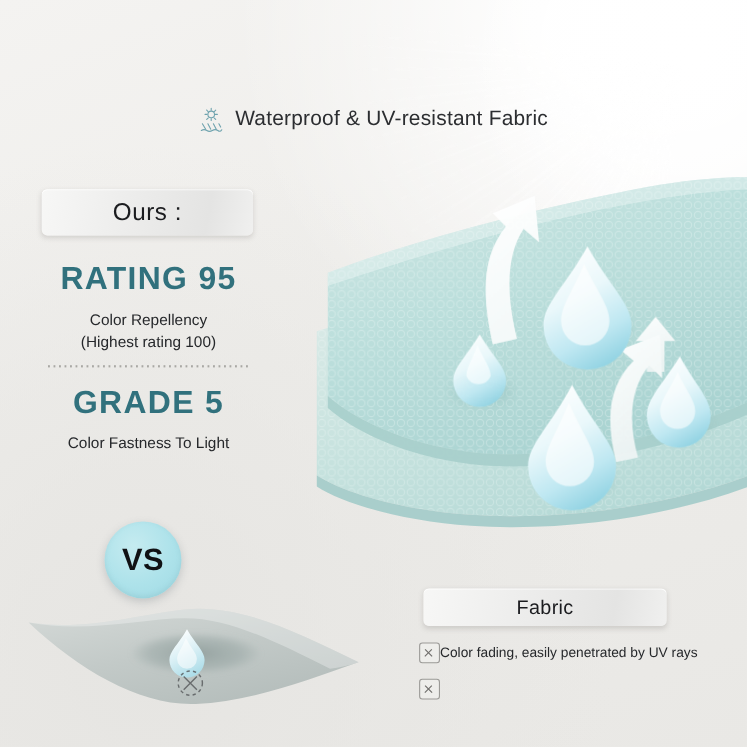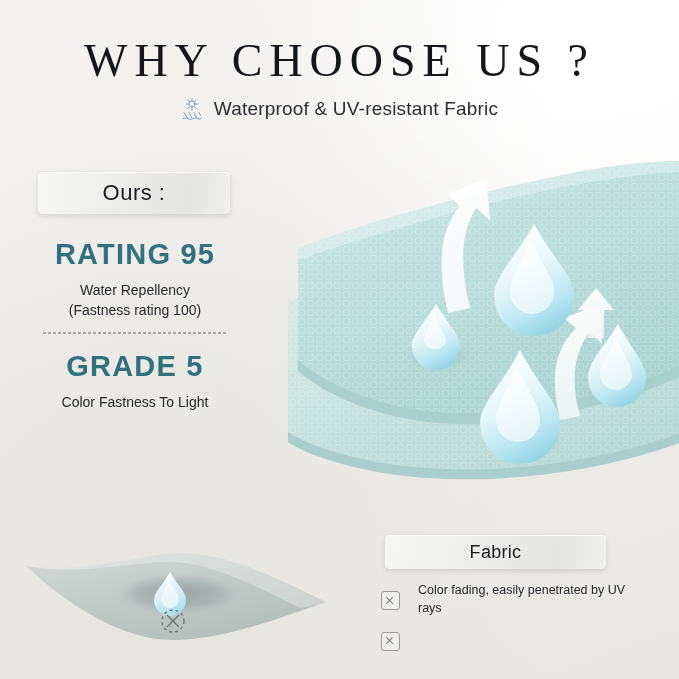--- a/index.html
+++ b/index.html
@@ -71,21 +71,21 @@
     background:radial-gradient(circle at 38% 32%,#c5ebf0 0%,#ade2ea 55%,#9fd9e3 100%);
     box-shadow:0 3px 8px rgba(110,120,125,.30), inset 0 -2px 5px rgba(120,170,180,.25);
     display:flex;align-items:center;justify-content:center;
     font-size:28px;font-weight:bold;color:#101114;letter-spacing:.5px;
   }
   
   .gray-fabric{position:absolute;left:18px;top:548px;width:330px;height:120px;}
   .gray-fabric svg{width:100%;height:100%;display:block;}
   
   .bullets{position:absolute;left:381px;top:582px;width:262px;}
-  .bullet{display:flex;align-items:center;gap:18px;margin-bottom:12px;}
+  .bullet{display:flex;align-items:flex-end;gap:0;margin-bottom:12px;}
   .xbox{
     flex:0 0 auto;width:17px;height:17px;border:1px solid #9b9a97;border-radius:3px;
     margin-top:2px;position:relative;background:rgba(255,255,255,.25);
   }
   .xbox:before,.xbox:after{
     content:"";position:absolute;left:3px;top:7.5px;width:9px;height:1.4px;background:#6d6c69;
   }
   .xbox:before{transform:rotate(45deg);}
   .xbox:after{transform:rotate(-45deg);}
   .bullet-text{font-size:12.5px;line-height:1.42;color:#26282b;}
@@ -138,21 +138,20 @@
       <i style="transform: rotate(173.478deg); opacity: 0.61; height: 3px;"></i>
       <i style="transform: rotate(175.543deg); opacity: 0.79; height: 1px;"></i>
       <i style="transform: rotate(177.609deg); opacity: 0.25; height: 2px;"></i>
       <i style="transform: rotate(179.674deg); opacity: 0.43; height: 3px;"></i>
       <i style="transform: rotate(181.739deg); opacity: 0.61; height: 1px;"></i>
       <i style="transform: rotate(183.804deg); opacity: 0.79; height: 2px;"></i>
       <i style="transform: rotate(185.87deg); opacity: 0.25; height: 3px;"></i>
       <i style="transform: rotate(187.935deg); opacity: 0.43; height: 1px;"></i>
     </div>
 
-  <div class="title">WHY CHOOSE US ?</div>
 
   <div class="subtitle-row">
     <span class="uv-icon">
       <svg viewBox="0 0 22 24">
         <g stroke="#6fa3ae" stroke-width="1" fill="none" stroke-linecap="round">
           <circle cx="11" cy="7" r="3"></circle>
           <path d="M11 1.4v1.8M11 10.8v1.8M5.4 7h1.8M14.8 7h1.8M7 3v0M6.9 3.1l1.3 1.3M13.8 10.3l1.3 1.3M15.1 3.1l-1.3 1.3M8.2 10.3l-1.3 1.3"></path>
           <path d="M3 15.5l3 5M8 15.5l2.6 5M13 15.5l2.6 5M18 15.5l1.6 3"></path>
           <path d="M2 21.6q2.6-1.6 5 0t5 0t5 0t3.6-.6"></path>
         </g>
@@ -252,31 +251,32 @@
         <path d="M229 238 C 241 266, 252 278, 252 292 A 22 22 0 0 1 208 292
                  C 208 278, 218 266, 229 238 Z" fill="#ffffff" opacity=".62"></path>
       </g>
     </svg>
   </div>
 
   <div class="pill" id="ours-pill">Ours :</div>
 
   <div class="stat" id="stat-1">
     <div class="stat-head">RATING 95</div>
-    <div class="stat-line">Water Repellency</div>
-    <div class="stat-line">(Fastness rating 100)</div>
+    <div class="stat-line">Color Repellency</div>
+    <div class="stat-line">(Highest rating 100)</div>
   </div>
 
   <div class="divider"></div>
 
   <div class="stat" id="stat-2">
     <div class="stat-head">GRADE 5</div>
     <div class="stat-line">Color Fastness To Light</div>
   </div>
 
+  <div id="vs-badge">VS</div>
 
   <div class="gray-fabric">
     <svg viewBox="0 0 330 120">
       <defs>
         <linearGradient id="grayS" x1="0.1" y1="0" x2="0.8" y2="1">
           <stop offset="0%" stop-color="#d3d8d6"></stop>
           <stop offset="45%" stop-color="#c3cac8"></stop>
           <stop offset="100%" stop-color="#b3bcba"></stop>
         </linearGradient>
         <radialGradient id="stain" cx="0.5" cy="0.5" r="0.5">

